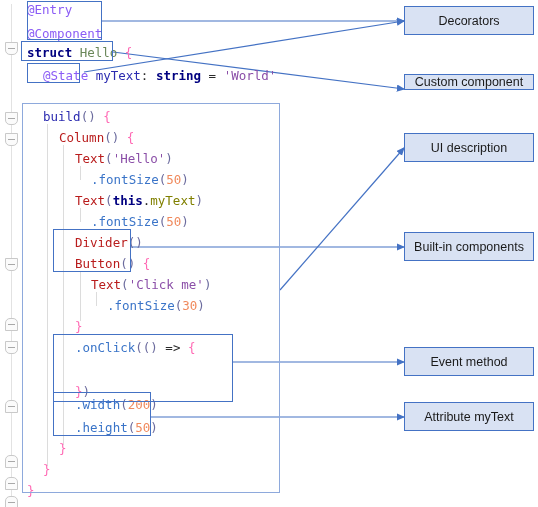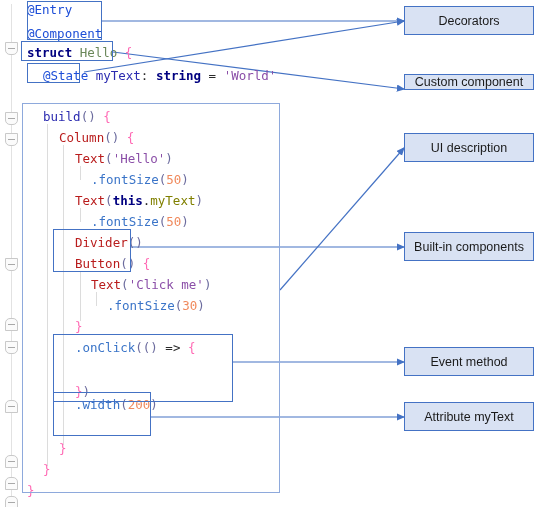--- a/index.html
+++ b/index.html
@@ -71,21 +71,21 @@
   .ln {
     position: absolute;
     white-space: pre;
     font-family: "DejaVu Sans Mono", monospace;
     font-size: 12.5px;
     line-height: 14px;
     letter-spacing: 0px;
   }
 
   
-  .t-deco  { color: #1d4ed8; }
+  .t-deco  { color: #8b5cf6; }
   .t-kw    { color: #000080; font-weight: bold; }
   .t-type  { color: #6a8759; }
   .t-comp  { color: #b91c1c; }
   .t-fn    { color: #3a74c8; }
   .t-num   { color: #f08a5d; }
   .t-str   { color: #8b4fa8; }
   .t-punct { color: #6b6b9e; }
   .t-brace { color: #ff69b4; }
   .t-ident { color: #2b2bb0; }
   .t-prop  { color: #808000; }
@@ -198,20 +198,21 @@
       <div class="ln" style="left: 75px; top: 194px;"><span class="t-comp">Text</span><span class="t-punct">(</span><span class="t-this">this</span><span class="t-plain">.</span><span class="t-prop">myText</span><span class="t-punct">)</span></div>
       <div class="ln" style="left: 91px; top: 215px;"><span class="t-fn">.fontSize</span><span class="t-punct">(</span><span class="t-num">50</span><span class="t-punct">)</span></div>
       <div class="ln" style="left: 75px; top: 236px;"><span class="t-comp">Divider</span><span class="t-punct">(</span><span class="t-punct">)</span></div>
       <div class="ln" style="left: 75px; top: 257px;"><span class="t-comp">Button</span><span class="t-punct">(</span><span class="t-punct">)</span><span class="t-plain"> </span><span class="t-brace">{</span></div>
       <div class="ln" style="left: 91px; top: 278px;"><span class="t-comp">Text</span><span class="t-punct">(</span><span class="t-str">'Click me'</span><span class="t-punct">)</span></div>
       <div class="ln" style="left: 107px; top: 299px;"><span class="t-fn">.fontSize</span><span class="t-punct">(</span><span class="t-num">30</span><span class="t-punct">)</span></div>
       <div class="ln" style="left: 75px; top: 320px;"><span class="t-brace">}</span></div>
       <div class="ln" style="left: 75px; top: 341px;"><span class="t-fn">.onClick</span><span class="t-punct">(</span><span class="t-punct">(</span><span class="t-punct">)</span><span class="t-plain"> </span><span class="t-plain">=</span><span class="t-plain">&gt;</span><span class="t-plain"> </span><span class="t-brace">{</span></div>
       <div class="ln" style="left: 75px; top: 385px;"><span class="t-brace">}</span><span class="t-punct">)</span></div>
       <div class="ln" style="left: 75px; top: 398px;"><span class="t-fn">.width</span><span class="t-punct">(</span><span class="t-num">200</span><span class="t-punct">)</span></div>
+      <div class="ln" style="left: 75px; top: 421px;"><span class="t-fn">.height</span><span class="t-punct">(</span><span class="t-num">50</span><span class="t-punct">)</span></div>
       <div class="ln" style="left: 59px; top: 442px;"><span class="t-brace">}</span></div>
       <div class="ln" style="left: 43px; top: 463px;"><span class="t-brace">}</span></div>
       <div class="ln" style="left: 27px; top: 484px;"><span class="t-brace">}</span></div>
     </div>
 
   <div id="highlights">
       <div class="hl" style="left: 27px; top: 1px; width: 75px; height: 39px;"></div>
       <div class="hl" style="left: 21px; top: 41px; width: 92px; height: 20px;"></div>
       <div class="hl" style="left: 27px; top: 63px; width: 53px; height: 20px;"></div>
       <div class="hl hl-big" style="left: 22px; top: 103px; width: 258px; height: 390px;"></div>

